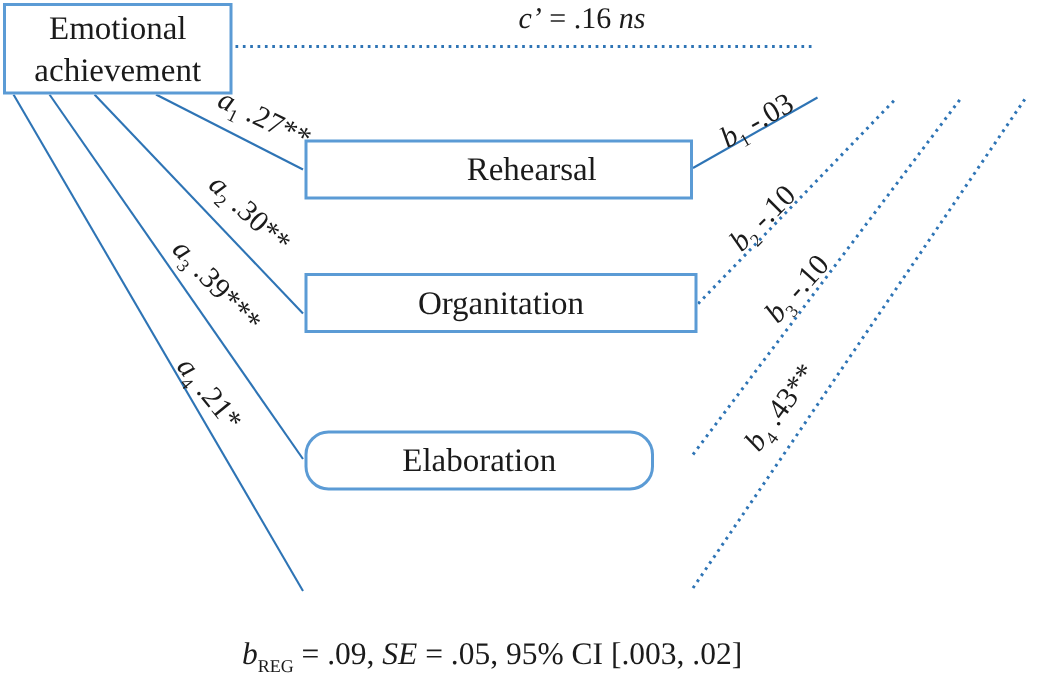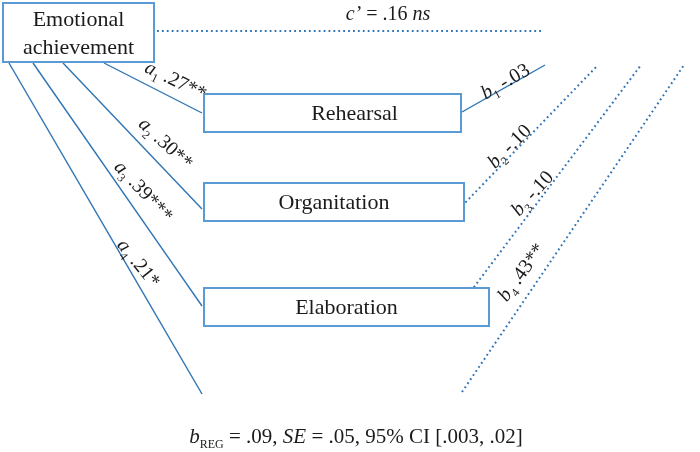--- a/index.html
+++ b/index.html
@@ -23,21 +23,21 @@
     display:flex;align-items:center;justify-content:center;text-align:center;
     font-size:22px;line-height:1.25;box-sizing:border-box;
   }
   .node.big{padding:2px 6px;}
   .plabel{
     position:absolute;white-space:nowrap;font-size:20px;
   }
   .plabel i, .clabel i, .note i{font-style:italic;}
   .plabel sub, .note sub{font-size:12px;line-height:0;}
   .clabel{position:absolute;white-space:nowrap;font-size:20px;margin-left:42px;}
-  .note{position:absolute;white-space:nowrap;font-size:21px;margin-left:28px;}
+  .note{position:absolute;white-space:nowrap;font-size:21px;}
 </style>
 </head>
 <body>
 
 <div class="canvas">
 
   <svg class="lines">
     <line class="dotted" x1="157" y1="31" x2="543" y2="31"></line>
     <line class="solid" x1="104" y1="63" x2="202" y2="113"></line>
     <line class="solid" x1="63" y1="63" x2="202" y2="209"></line>
@@ -49,21 +49,21 @@
     <line class="dotted" x1="462" y1="392" x2="684" y2="65"></line>
   </svg>
 
   <div class="node big" style="left:2px;top:2px;width:153px;height:61px;">Emotional achievement</div>
 
 
   <div class="node" style="left:203px;top:93px;width:259px;height:40px;padding-left:44px;">Rehearsal</div>
 
   <div class="node" style="left:203px;top:182px;width:262px;height:40px;">Organitation</div>
 
-  <div class="node" style="left:203px;top:287px;width:287px;height:40px;">Elaboration</div>
+  <div class="node" style="left:203px;top:287px;width:233px;height:40px;border-radius:16px;">Elaboration</div>
 
 
   <div class="clabel" style="left:346px;top:13px;transform:translate(-50%,-50%);">
     <i>c’</i><span> = .16 </span><i>ns</i>
   </div>
 
   <div class="plabel" style="left:176px;top:80px;transform:translate(-50%,-50%) rotate(26deg);">
     <i>a</i><sub>1</sub><span> .27**</span>
   </div>
   <div class="plabel" style="left:166px;top:143px;transform:translate(-50%,-50%) rotate(43deg);">

